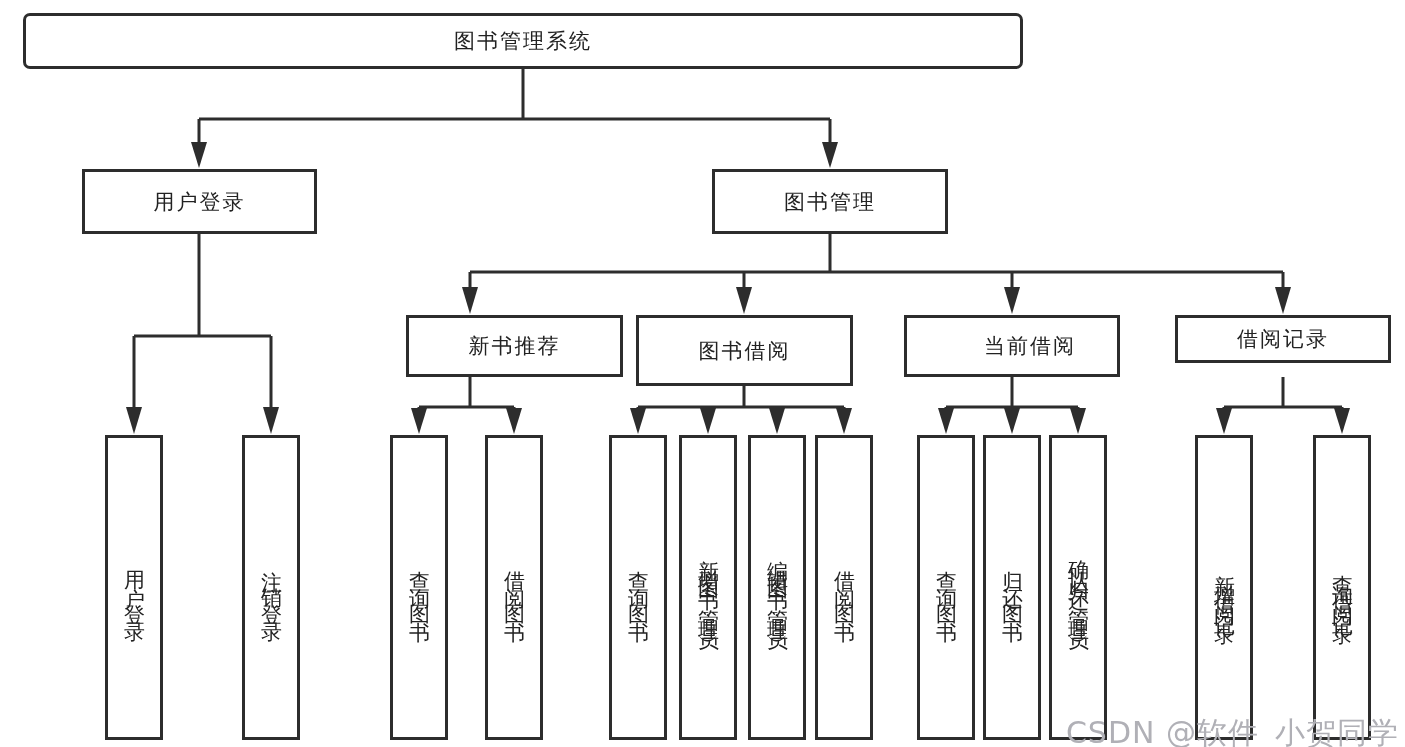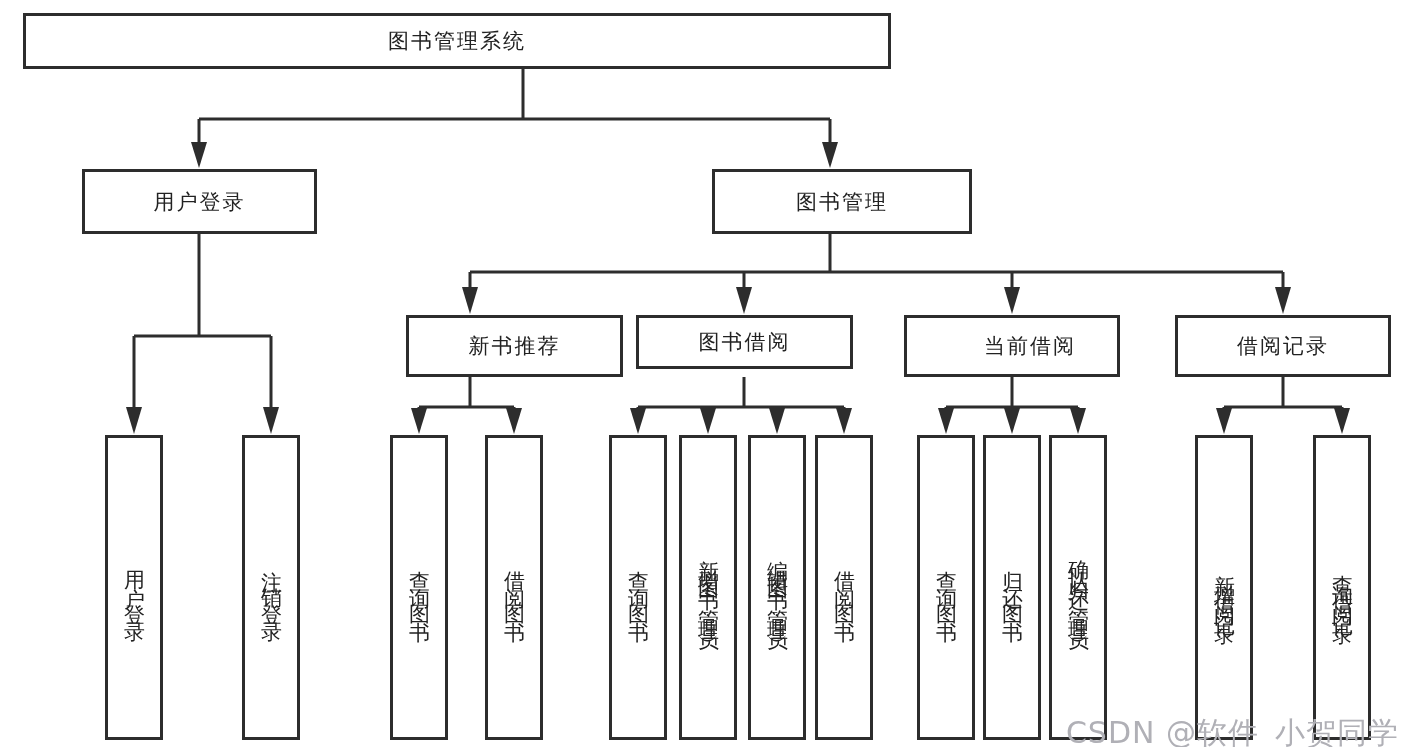--- a/index.html
+++ b/index.html
@@ -95,41 +95,41 @@
       <polygon points="769,408 785,408 777,434"></polygon>
       <polygon points="836,408 852,408 844,434"></polygon>
       <polygon points="938,408 954,408 946,434"></polygon>
       <polygon points="1004,408 1020,408 1012,434"></polygon>
       <polygon points="1070,408 1086,408 1078,434"></polygon>
       <polygon points="1216,408 1232,408 1224,434"></polygon>
       <polygon points="1334,408 1350,408 1342,434"></polygon>
     </g>
   </svg>
 
-  <div class="box" style="left:23px;top:13px;width:868px;height:56px;">
+  <div class="box" style="left:23px;top:13px;width:1000px;height:56px;border-radius:7px;">
     <span>图书管理系统</span>
   </div>
 
   <div class="box" style="left:82px;top:169px;width:235px;height:65px;">
     <span>用户登录</span>
   </div>
-  <div class="box" style="left:712px;top:169px;width:260px;height:65px;">
+  <div class="box" style="left:712px;top:169px;width:236px;height:65px;">
     <span>图书管理</span>
   </div>
 
   <div class="box" style="left:361px;top:315px;width:217px;height:62px;margin-left:45px;">
     <span>新书推荐</span>
   </div>
-  <div class="box" style="left:636px;top:315px;width:217px;height:54px;">
+  <div class="box" style="left:636px;top:315px;width:217px;height:71px;">
     <span>图书借阅</span>
   </div>
   <div class="box" style="left:904px;top:315px;width:216px;height:62px;padding-left:36px;">
     <span>当前借阅</span>
   </div>
-  <div class="box" style="left:1175px;top:315px;width:216px;height:62px;text-align:center;">
+  <div class="box" style="left:1175px;top:315px;width:216px;height:48px;text-align:center;">
     <span>借阅记录</span>
   </div>
 
   <div class="vbox spread" style="left:105px;">
     <span class="vtxt">用户登录</span>
   </div>
   <div class="vbox spread" style="left:242px;">
     <span class="vtxt">注销登录</span>
   </div>
 

